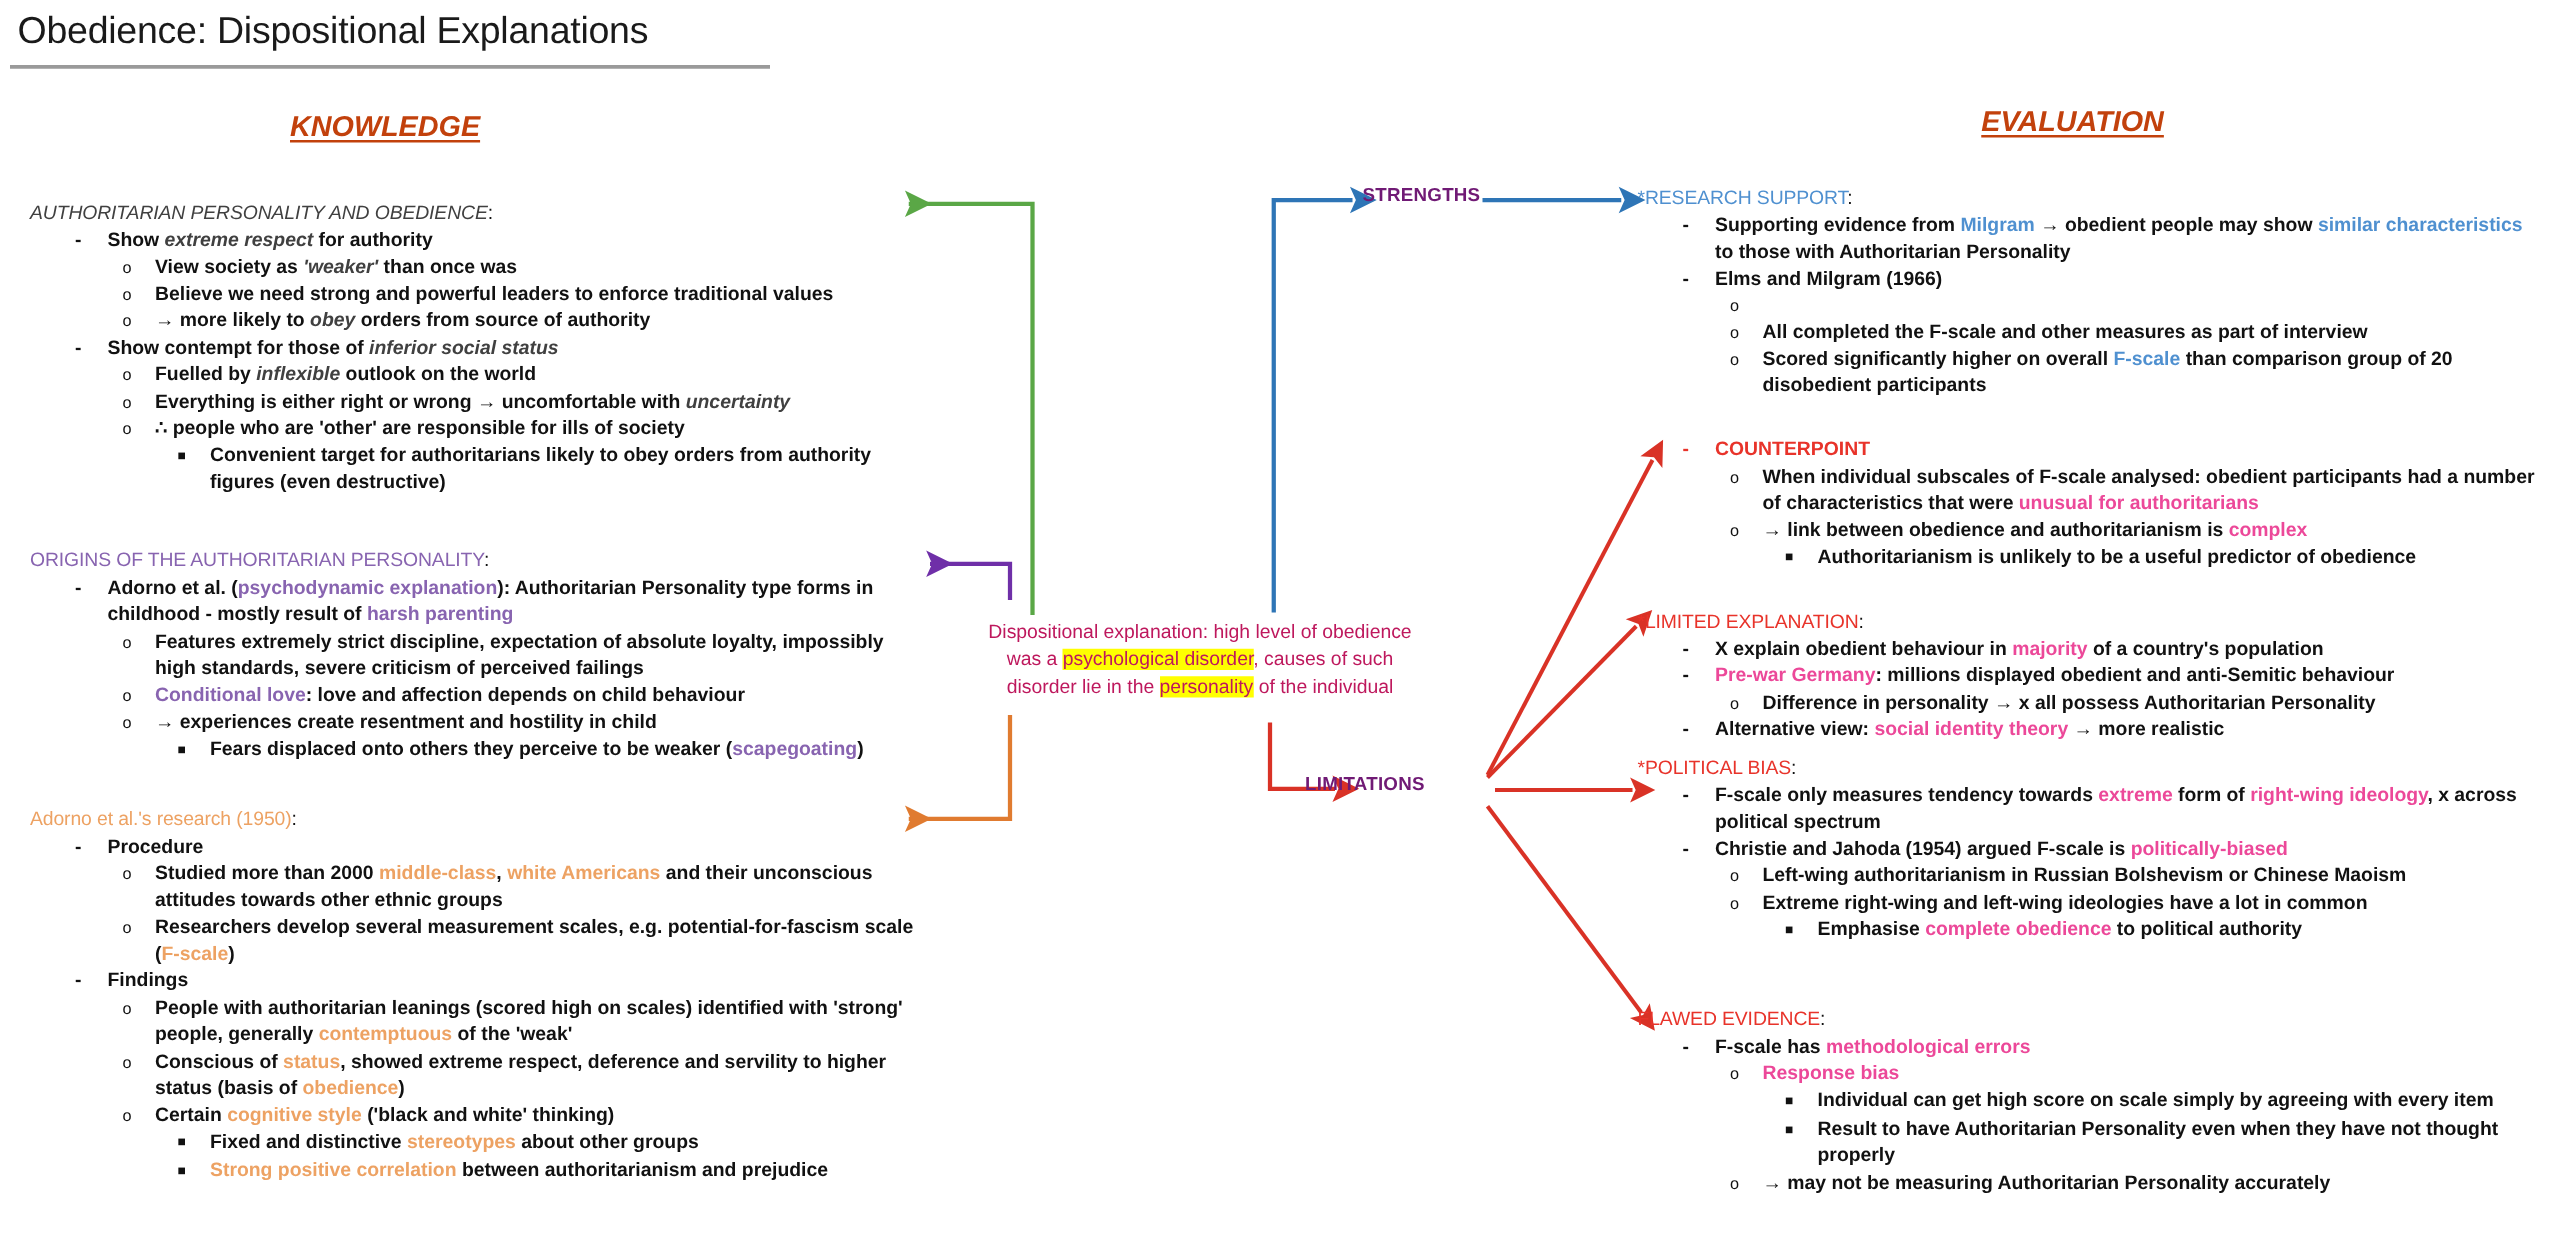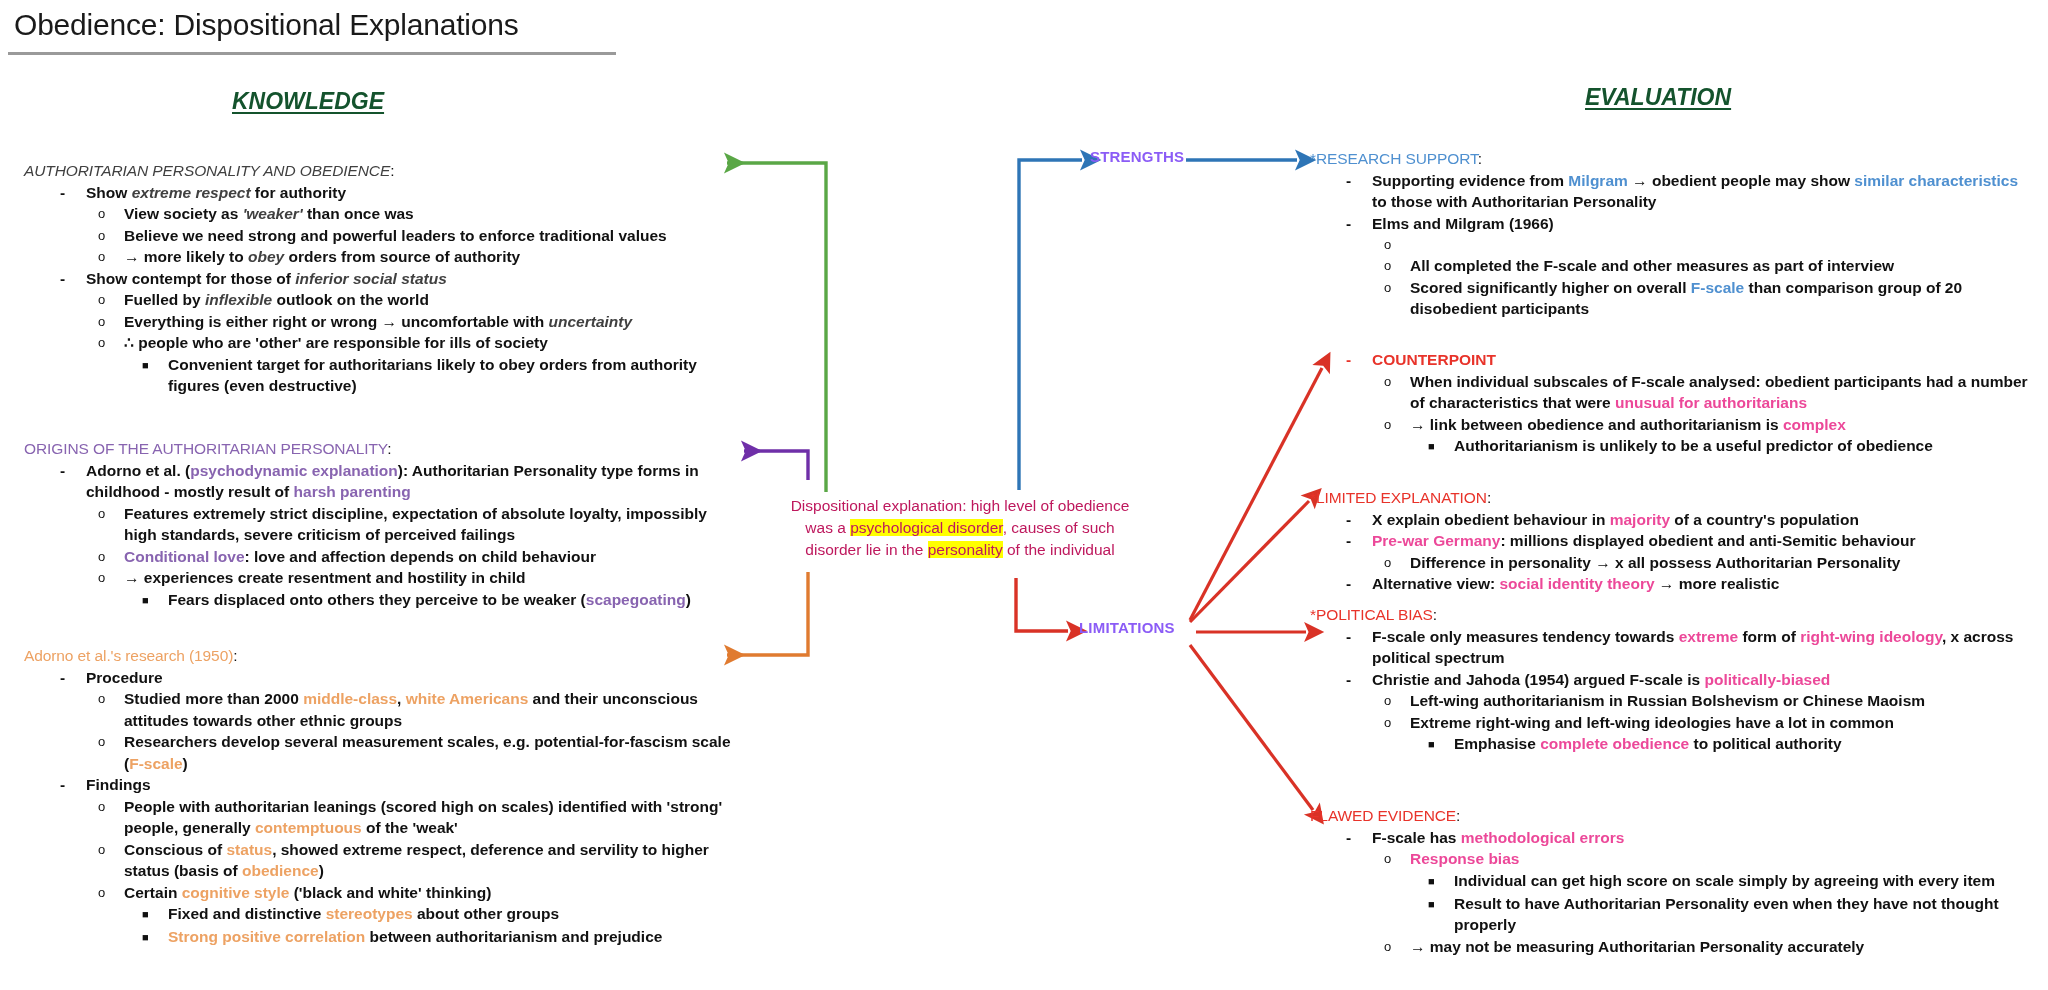--- a/index.html
+++ b/index.html
@@ -37,21 +37,21 @@
   }
 
   
   .col-heading {
     position: absolute;
     font-size: 23px;
     font-weight: bold;
     font-style: italic;
     text-decoration: underline;
     text-underline-offset: 3px;
-    color: #14532d;
+    color: #c2410c;
     white-space: nowrap;
   }
   #heading-knowledge { left: 232px; top: 88px; }
   #heading-evaluation { left: 1585px; top: 84px; }
 
   
   .outline {
     position: absolute;
     font-size: 15.5px;
     line-height: 21.5px;
@@ -102,26 +102,26 @@
     font-size: 15.5px;
     line-height: 22px;
     color: #be185d;
   }
 
   
   .branch-label {
     position: absolute;
     font-size: 15px;
     font-weight: bold;
-    color: #8b5cf6;
+    color: #701a75;
     white-space: nowrap;
     letter-spacing: 0.2px;
   }
   #label-strengths { left: 1090px; top: 148px; }
-  #label-limitations { left: 1079px; top: 619px; text-align: right; }
+  #label-limitations { left: 1044px; top: 619px; text-align: right; }
 
   
   #arrows {
     position: absolute;
     left: 0; top: 0;
     width: 2048px; height: 990px;
     pointer-events: none;
   }
 </style>
 </head>

